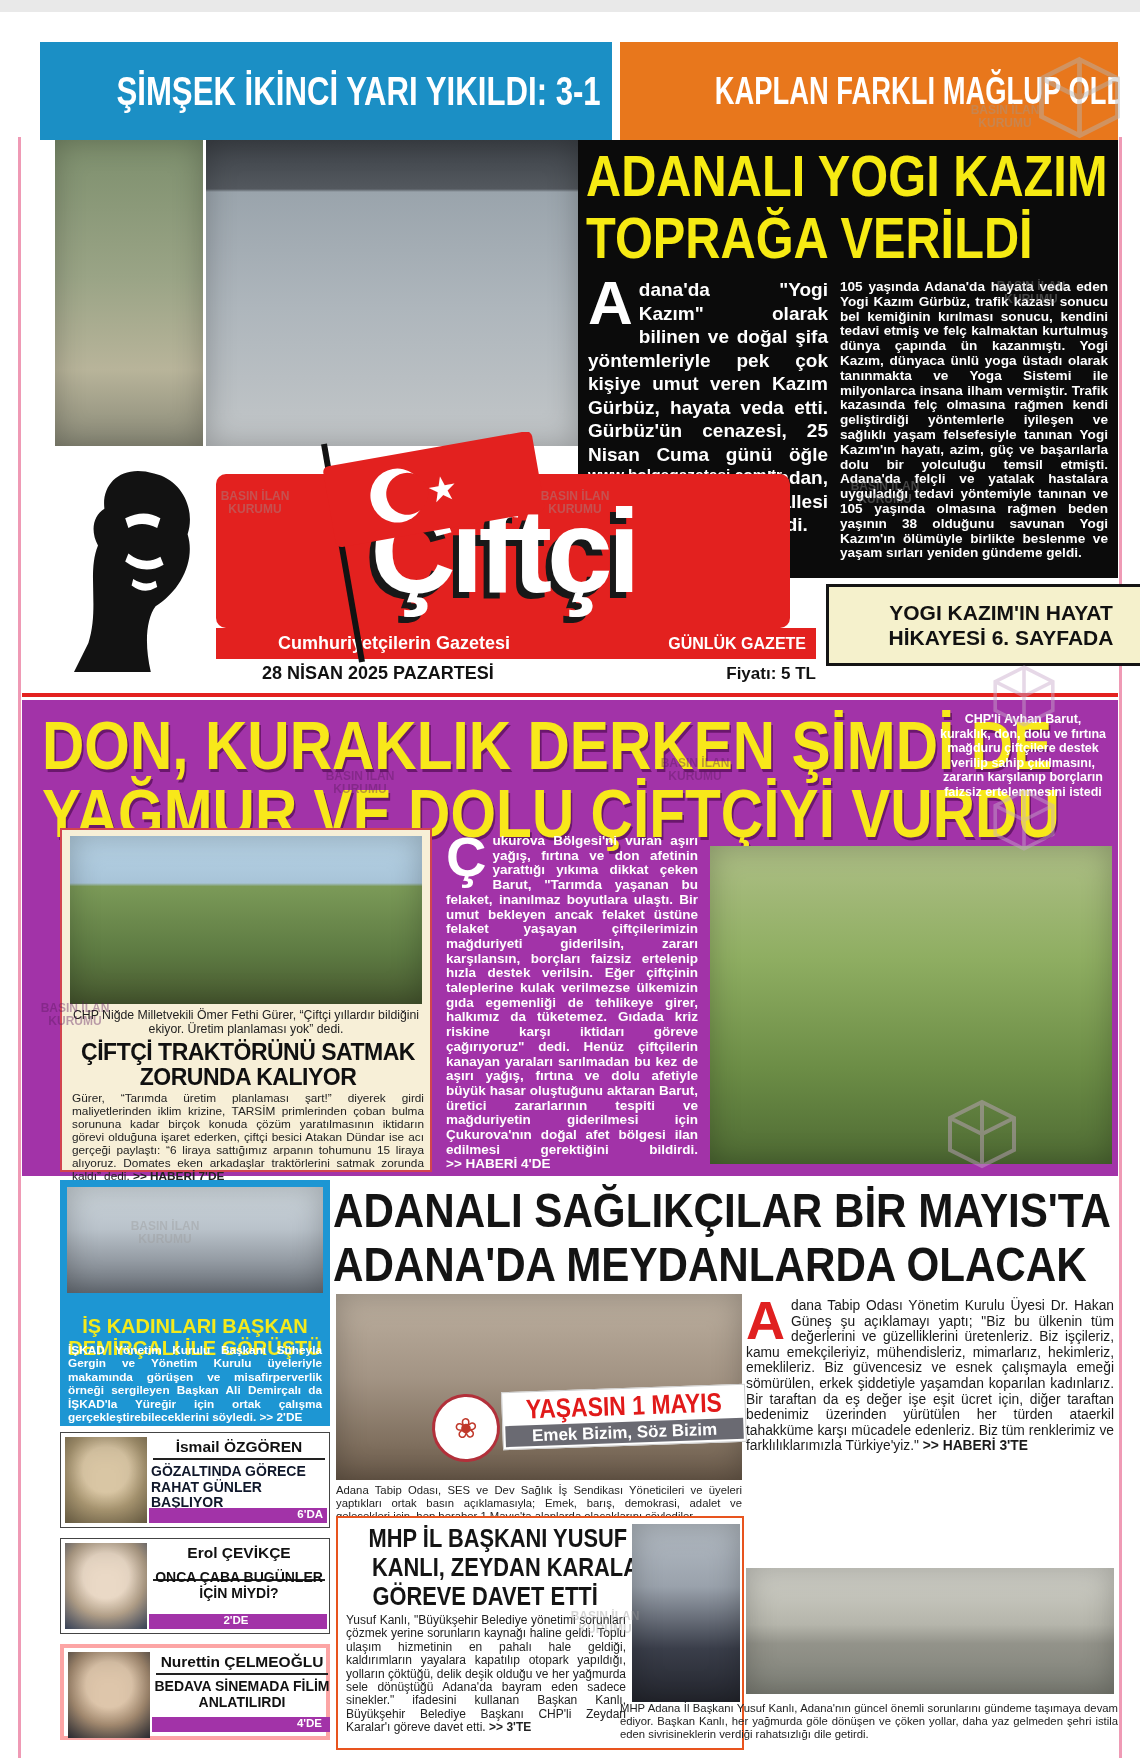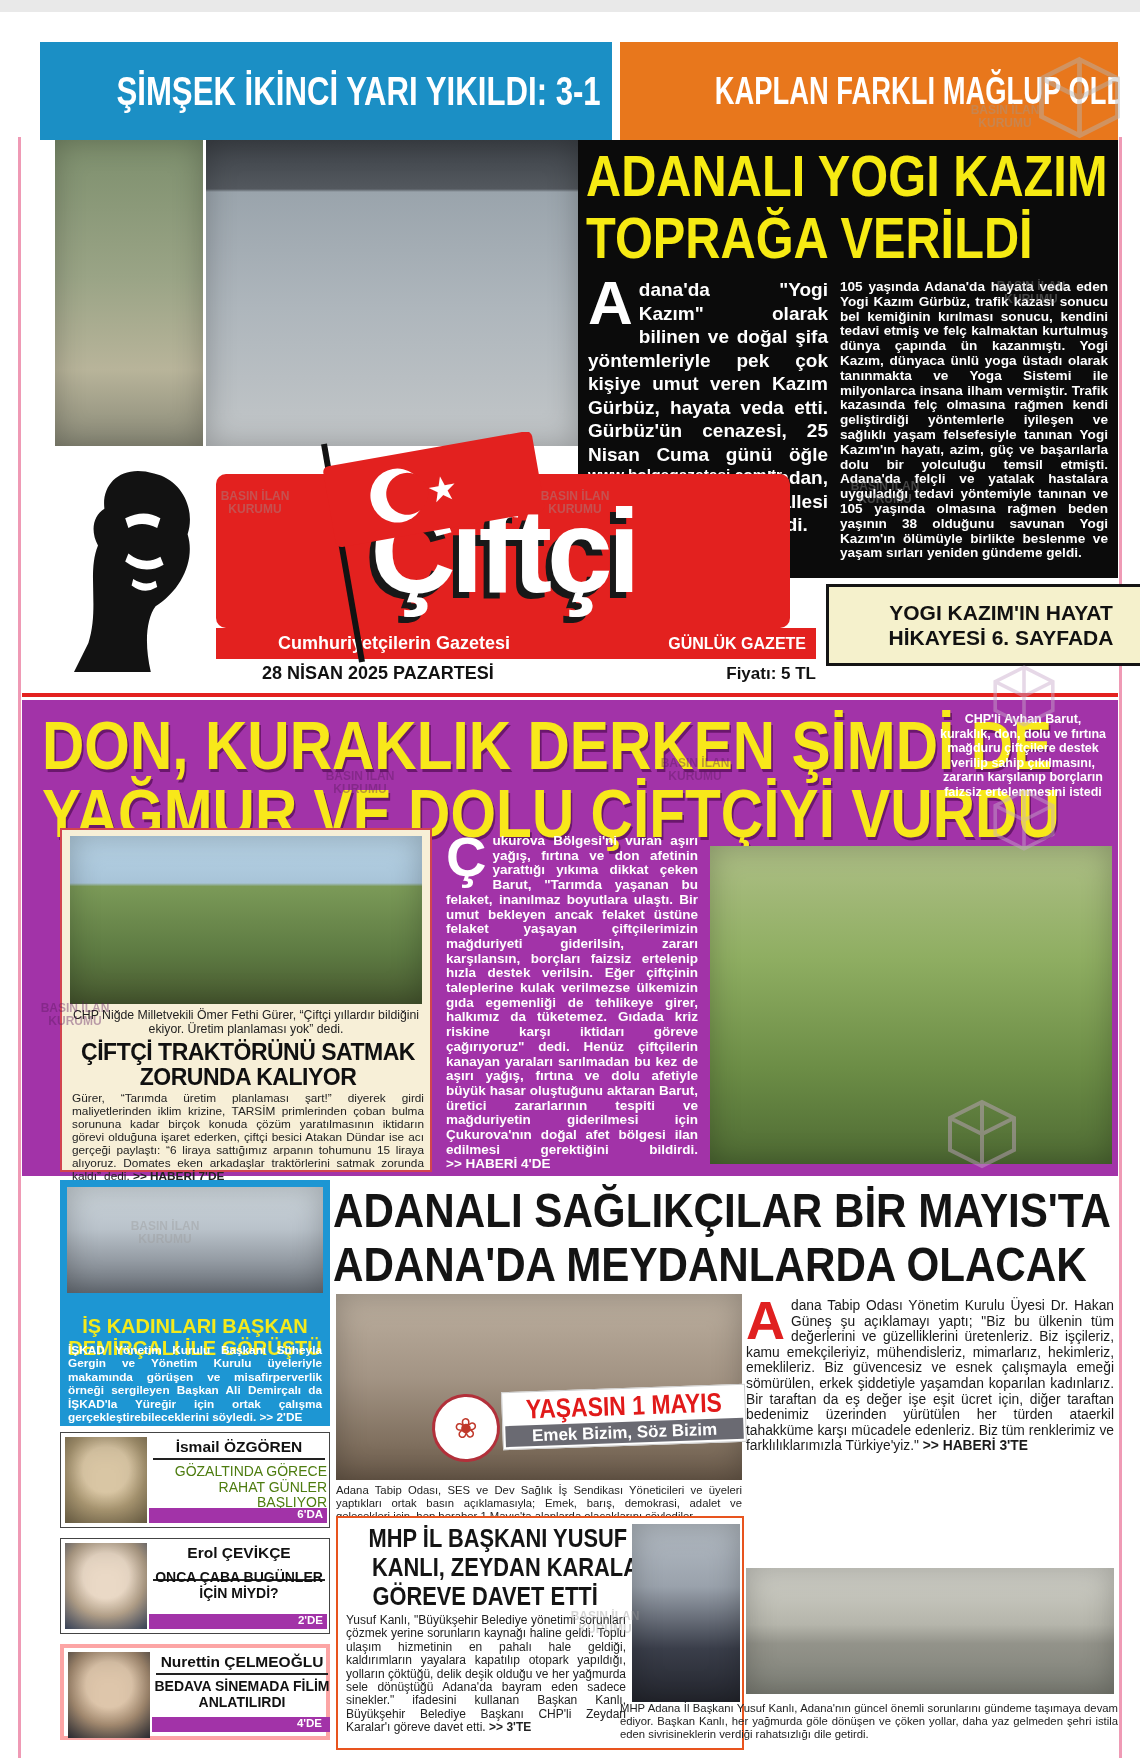--- a/index.html
+++ b/index.html
@@ -144,28 +144,28 @@
     <div class="ph ph-women" style="left:7px;top:7px;width:256px;height:106px"></div>
     <div class="abs" style="left:7px;top:135px;width:256px;text-align:center;color:#f4ea1c;font-weight:900;font-size:20px;line-height:22px">İŞ KADINLARI BAŞKAN DEMİRÇALI İLE GÖRÜŞTÜ</div>
     <p class="abs just" style="left:8px;top:164px;width:254px;margin:0;color:#fff;font-weight:700;font-size:11.8px;line-height:13.4px">
       <span>İŞKAD Yönetim Kurulu Başkanı Süheyla Gergin ve Yönetim Kurulu üyeleriyle makamında görüşen ve misafirperverlik örneği sergileyen Başkan Ali Demirçalı da İŞKAD'la Yüreğir için ortak çalışma gerçekleştirebileceklerini söyledi.</span> <b class="more">&gt;&gt; 2'DE</b>
     </p>
   </div>
 
   <div class="abs" style="left:60px;top:1420px;width:270px;height:96px;background:#fff;border:1px solid #444;box-sizing:border-box">
     <div class="ph ph-col1" style="left:4px;top:4px;width:82px;height:86px"></div>
     <div class="abs" style="left:92px;top:5px;width:172px;text-align:center;font-size:15.5px;font-weight:700;border-bottom:2px solid #222;padding-bottom:2px;color:#111">İsmail ÖZGÖREN</div>
-    <div class="abs" style="left:90px;top:31px;width:176px;text-align:right;font-size:14px;font-weight:400;line-height:15.5px;color:#4d7c0f">GÖZALTINDA GÖRECE RAHAT GÜNLER BAŞLIYOR</div>
+    <div class="abs" style="left:90px;top:31px;width:176px;text-align:left;font-size:14px;font-weight:700;line-height:15.5px;color:#0f172a">GÖZALTINDA GÖRECE RAHAT GÜNLER BAŞLIYOR</div>
     <div class="abs" style="left:88px;bottom:4px;width:178px;height:15px;background:#a233a8;color:#fff;font-size:11.5px;font-weight:700;text-align:right;padding-right:4px;box-sizing:border-box">6'DA</div>
   </div>
   <div class="abs" style="left:60px;top:1526px;width:270px;height:96px;background:#fff;border:1px solid #444;box-sizing:border-box">
     <div class="ph ph-col2" style="left:4px;top:4px;width:82px;height:86px"></div>
     <div class="abs" style="left:92px;top:5px;width:172px;text-align:center;font-size:15.5px;font-weight:700;border-bottom:2px solid #222;padding-bottom:17px;color:#111">Erol ÇEVİKÇE</div>
     <div class="abs" style="left:90px;top:31px;width:176px;text-align:center;font-size:14px;font-weight:900;line-height:15.5px;color:#111">ONCA ÇABA BUGÜNLER İÇİN MİYDİ?</div>
-    <div class="abs" style="left:88px;bottom:4px;width:178px;height:15px;background:#a233a8;color:#fff;font-size:11.5px;font-weight:700;text-align:right;padding-right:4px;box-sizing:border-box">2'DE</div>
+    <div class="abs" style="left:88px;bottom:4px;width:178px;height:15px;background:#a233a8;color:#fff;font-size:11.5px;font-weight:700;text-align:center;padding-right:4px;box-sizing:border-box">2'DE</div>
   </div>
   <div class="abs" style="left:60px;top:1632px;width:270px;height:96px;background:#fff;border:4px solid #fca5a5;box-sizing:border-box">
     <div class="ph ph-col3" style="left:4px;top:4px;width:82px;height:86px"></div>
     <div class="abs" style="left:92px;top:5px;width:172px;text-align:center;font-size:15.5px;font-weight:700;border-bottom:2px solid #222;padding-bottom:2px;color:#111">Nurettin ÇELMEOĞLU</div>
     <div class="abs" style="left:90px;top:31px;width:176px;text-align:center;font-size:14px;font-weight:700;line-height:15.5px;color:#111">BEDAVA SİNEMADA FİLİM ANLATILIRDI</div>
     <div class="abs" style="left:88px;bottom:4px;width:178px;height:15px;background:#a233a8;color:#fff;font-size:11.5px;font-weight:700;text-align:right;padding-right:8px;box-sizing:border-box">4'DE</div>
   </div>
 
   <div class="ph ph-group" style="left:336px;top:1282px;width:406px;height:186px">
     <div class="abs" style="left:96px;top:100px;width:62px;height:62px;background:#fff;border:3px solid #b2303a;border-radius:50%;

